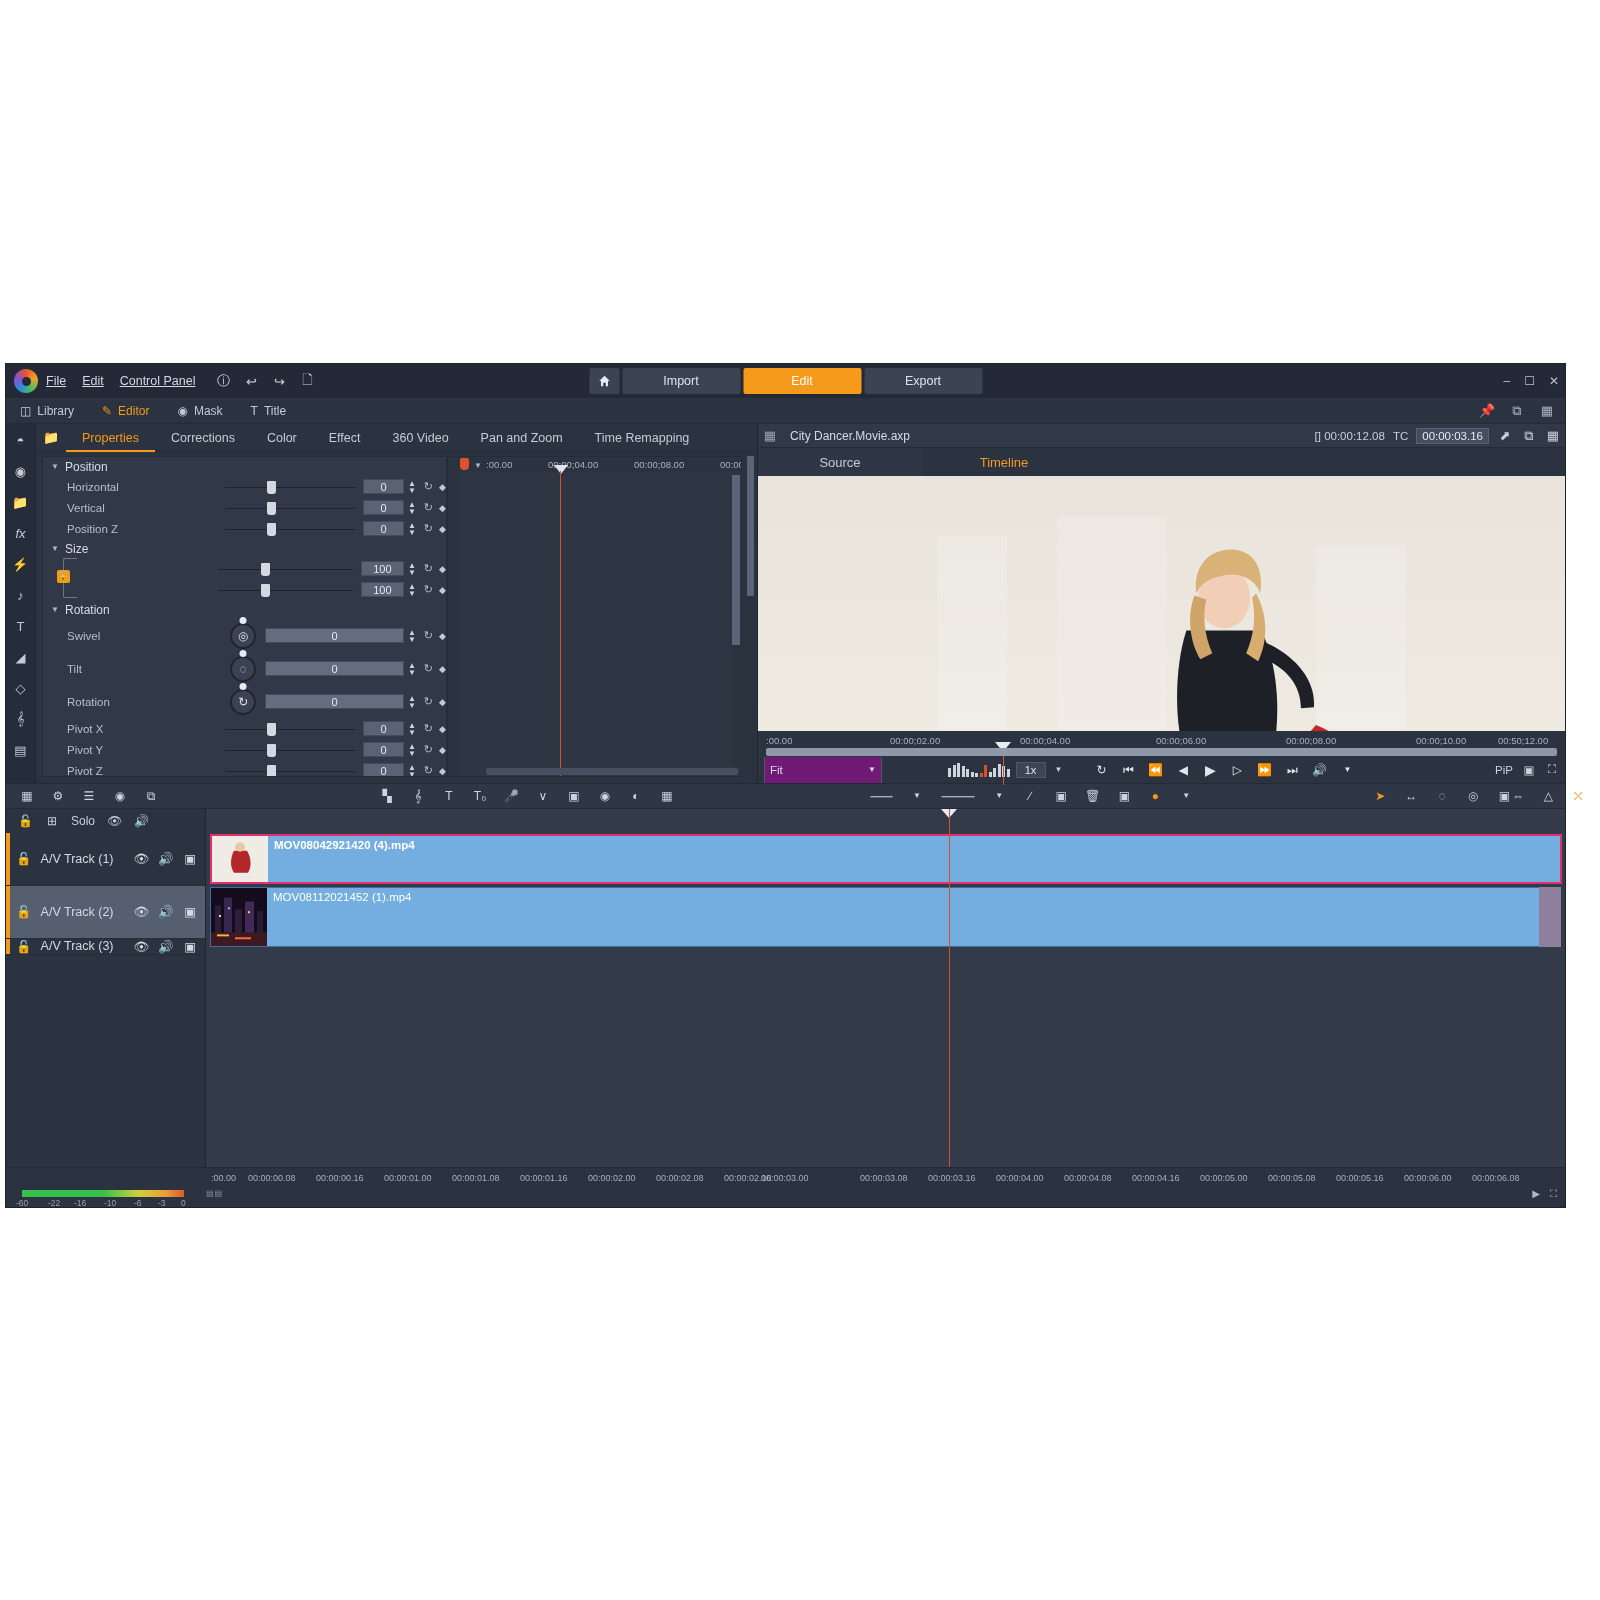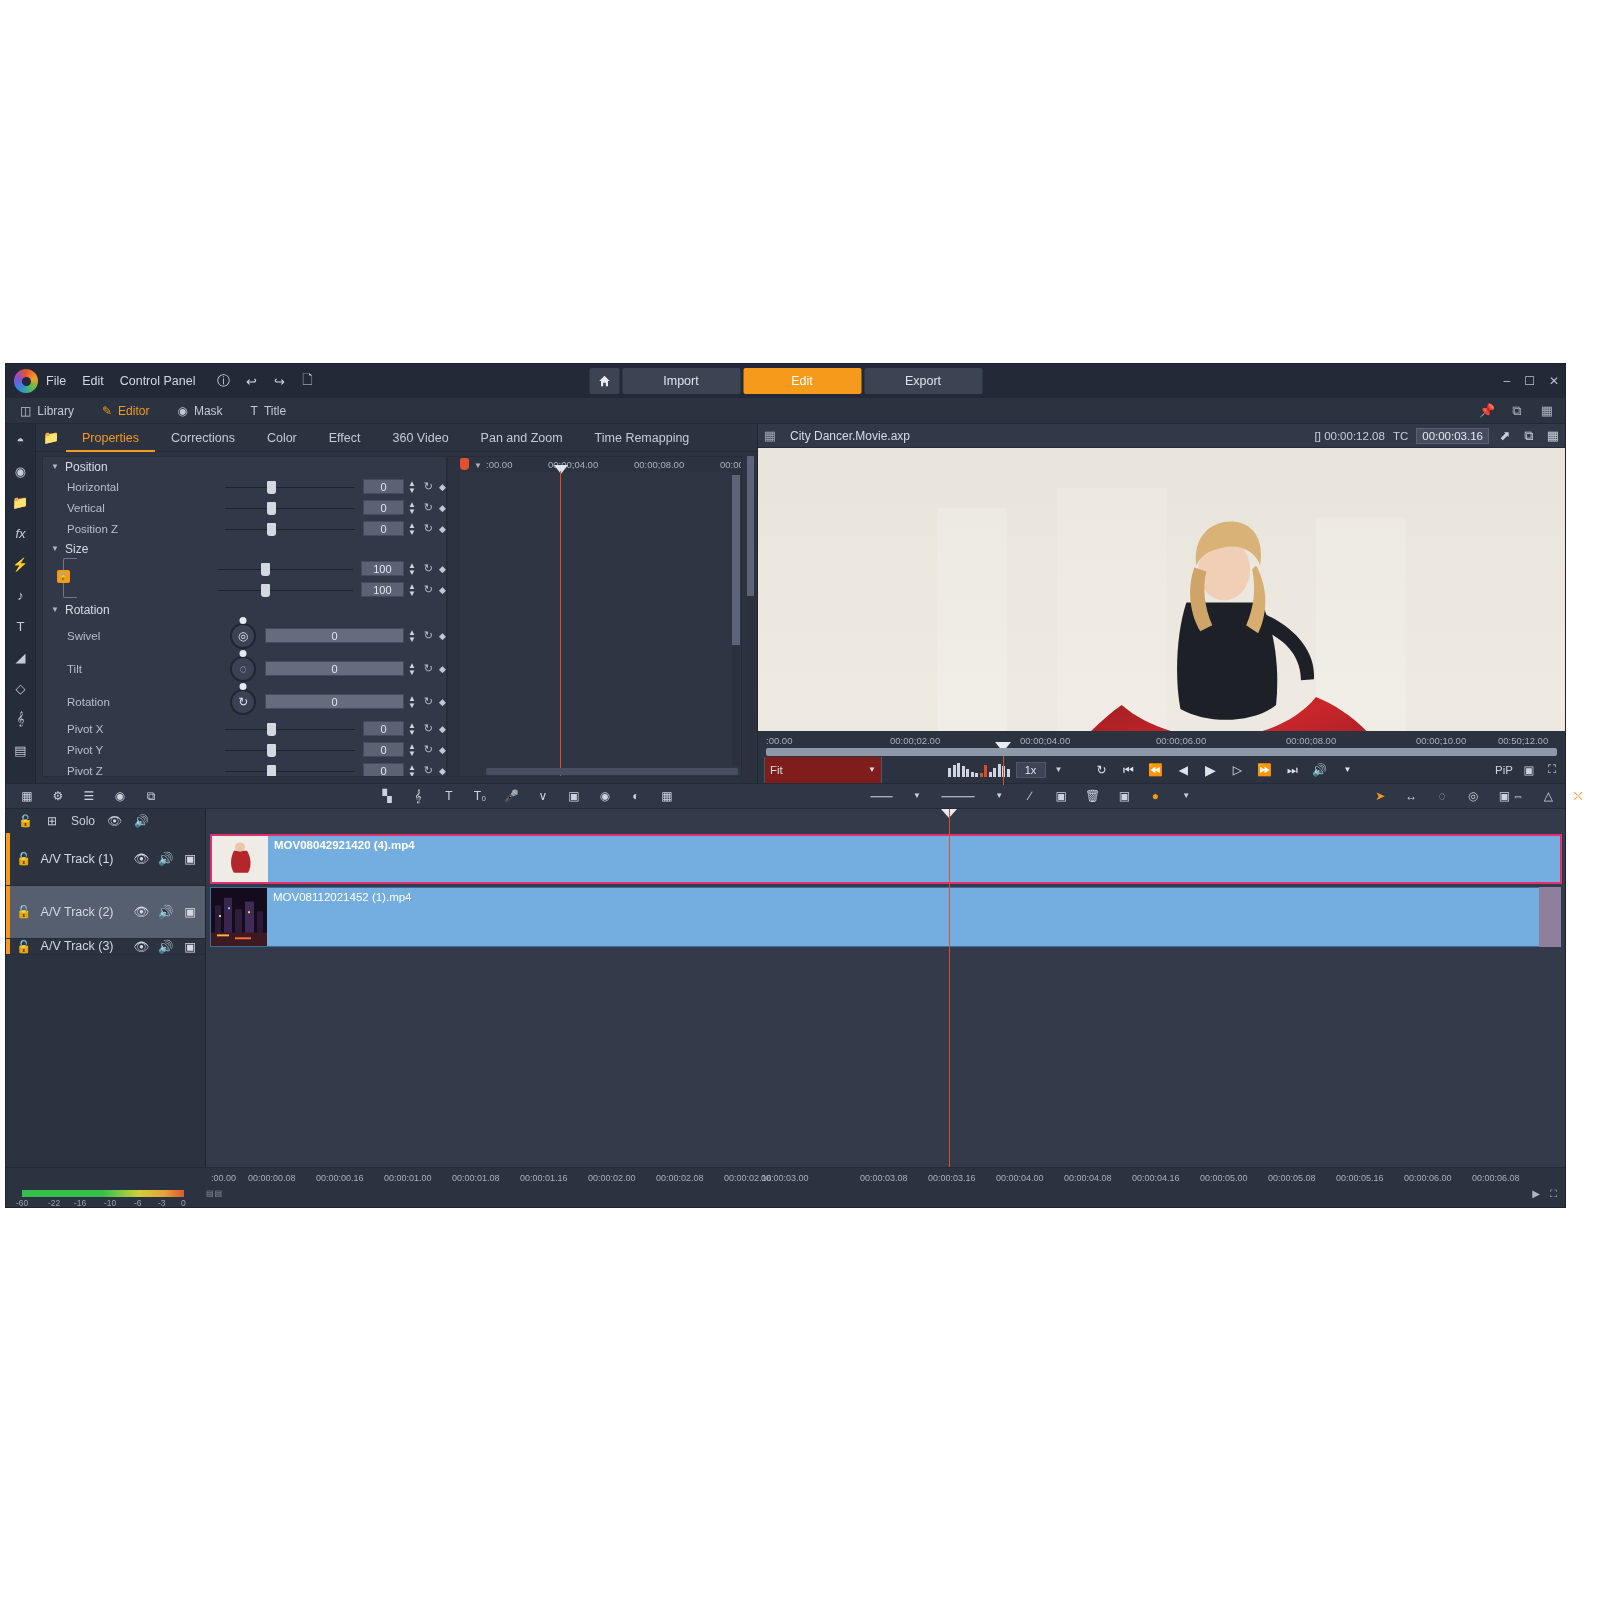--- a/index.html
+++ b/index.html
@@ -11,21 +11,21 @@
     display:flex; flex-direction:column;
     border:1px solid #1e242f;
   }
 
   
   .menubar { height:34px; background:#232936; display:flex; align-items:center; position:relative; flex:0 0 34px; }
   .logo { width:24px; height:24px; margin-left:8px; border-radius:50%;
           background:conic-gradient(#e8542e,#f0a02a,#4fbf55,#2f8ae0,#8a4fd0,#e8542e);
           display:flex; align-items:center; justify-content:center; }
   .logo:after { content:""; width:9px; height:9px; border-radius:50%; background:#232936; }
-  .menu-item { padding:0 8px; font-size:12.5px; color:#d2d8e2; cursor:default; }
+  .menu-item { padding:0 8px; font-size:12.5px; color:#d2d8e2; cursor:default;text-decoration:underline; }
   .menu-icons { display:flex; align-items:center; gap:12px; margin-left:12px; color:#cfd5df; }
   .mi { width:16px; height:16px; display:inline-flex; align-items:center; justify-content:center; font-size:13px; }
 
   .mode-btns { position:absolute; left:50%; transform:translateX(-50%); display:flex; gap:3px; align-items:center; }
   .home-btn { width:30px; height:26px; background:#3c4454; display:flex; align-items:center; justify-content:center; border-radius:2px;}
   .mode-btn { width:118px; height:26px; background:#3c4454; color:#dfe4ec; font-size:12.5px;
               display:flex; align-items:center; justify-content:center; border-radius:2px; }
   .mode-btn.active { background:#f59a1b; color:#ffffff; }
 
   .win-ctrls { position:absolute; right:6px; display:flex; gap:14px; align-items:center; color:#b9c0cc; font-size:12px; }
@@ -109,21 +109,21 @@
 
   .pv-ruler { height:26px; background:#2b3240; position:relative; font-size:9.5px; color:#aab2be; }
   .pv-ruler .t { position:absolute; top:4px; }
   .pv-ruler .tick { position:absolute; top:17px; width:1px; height:5px; background:#5d6575; }
   .pv-head { position:absolute; top:11px; width:0;height:0;
              border-left:8px solid transparent;border-right:8px solid transparent;border-top:10px solid #e7ecf3; }
   .pv-headline { position:absolute; top:20px; width:1px; height:34px; background:#d94f2e; }
   .pv-scrub { position:absolute; left:8px; right:8px; bottom:1px; height:8px; background:#8f98a8; border-radius:2px; }
 
   .pv-ctrl { height:26px; background:#2b3240; display:flex; align-items:center; gap:0; padding:0 6px; }
-  .fitbox { width:118px; height:34px; background:#7f1d1d; border:1px solid #4e5667; color:#d6dce5; font-size:11.5px;
+  .fitbox { width:118px; height:34px; background:#701a75; border:1px solid #4e5667; color:#d6dce5; font-size:11.5px;
             display:flex; align-items:center; justify-content:space-between; padding:0 5px;text-align:center; }
   .shuttle { margin-left:66px; display:flex; align-items:flex-end; gap:1.5px; height:15px; }
   .shuttle i { width:3px; background:#cfd5df; display:block; }
   .speedbox { width:30px; height:16px; background:#3d4455; border:1px solid #4e5667; color:#dfe4ec; font-size:11px;
               display:flex; align-items:center; justify-content:center; margin-left:6px; }
   .pv-btns { display:flex; align-items:center; gap:13px; margin-left:28px; color:#e0e5ec; font-size:12px; }
   .pv-right { margin-left:auto; display:flex; align-items:center; gap:9px; color:#ccd3dd; font-size:11.5px; }
 
   
   .tl-toolbar { height:26px; background:#2f3645; display:flex; align-items:center; border-top:1px solid #232936;
@@ -429,20 +429,25 @@
         <span class="right">
           <span>[] 00:00:12.08</span>
           <span>TC</span>
           <span class="tcbox">00:00:03.16</span>
           <span class="mi">⬈</span>
           <span class="mi">⧉</span>
           <span class="mi">▦</span>
         </span>
       </div>
 
+      <div class="pv-tabs">
+        <div class="pvtab">Source</div>
+        <div class="pvtab active">Timeline</div>
+        <div class="pvtab filler"></div>
+      </div>
 
       <div class="pv-stage">
         <svg class="stage-img" viewBox="0 0 810 480" preserveAspectRatio="none">
           <defs>
             <linearGradient id="bg" x1="0" y1="0" x2="0" y2="1">
               <stop offset="0%" stop-color="#e9e4db"></stop>
                 <stop offset="55%" stop-color="#eeeae2"></stop>
               <stop offset="100%" stop-color="#dcd7cf"></stop>
             </linearGradient>
             <linearGradient id="skirt" x1="0.1" y1="0" x2="0.9" y2="1">

